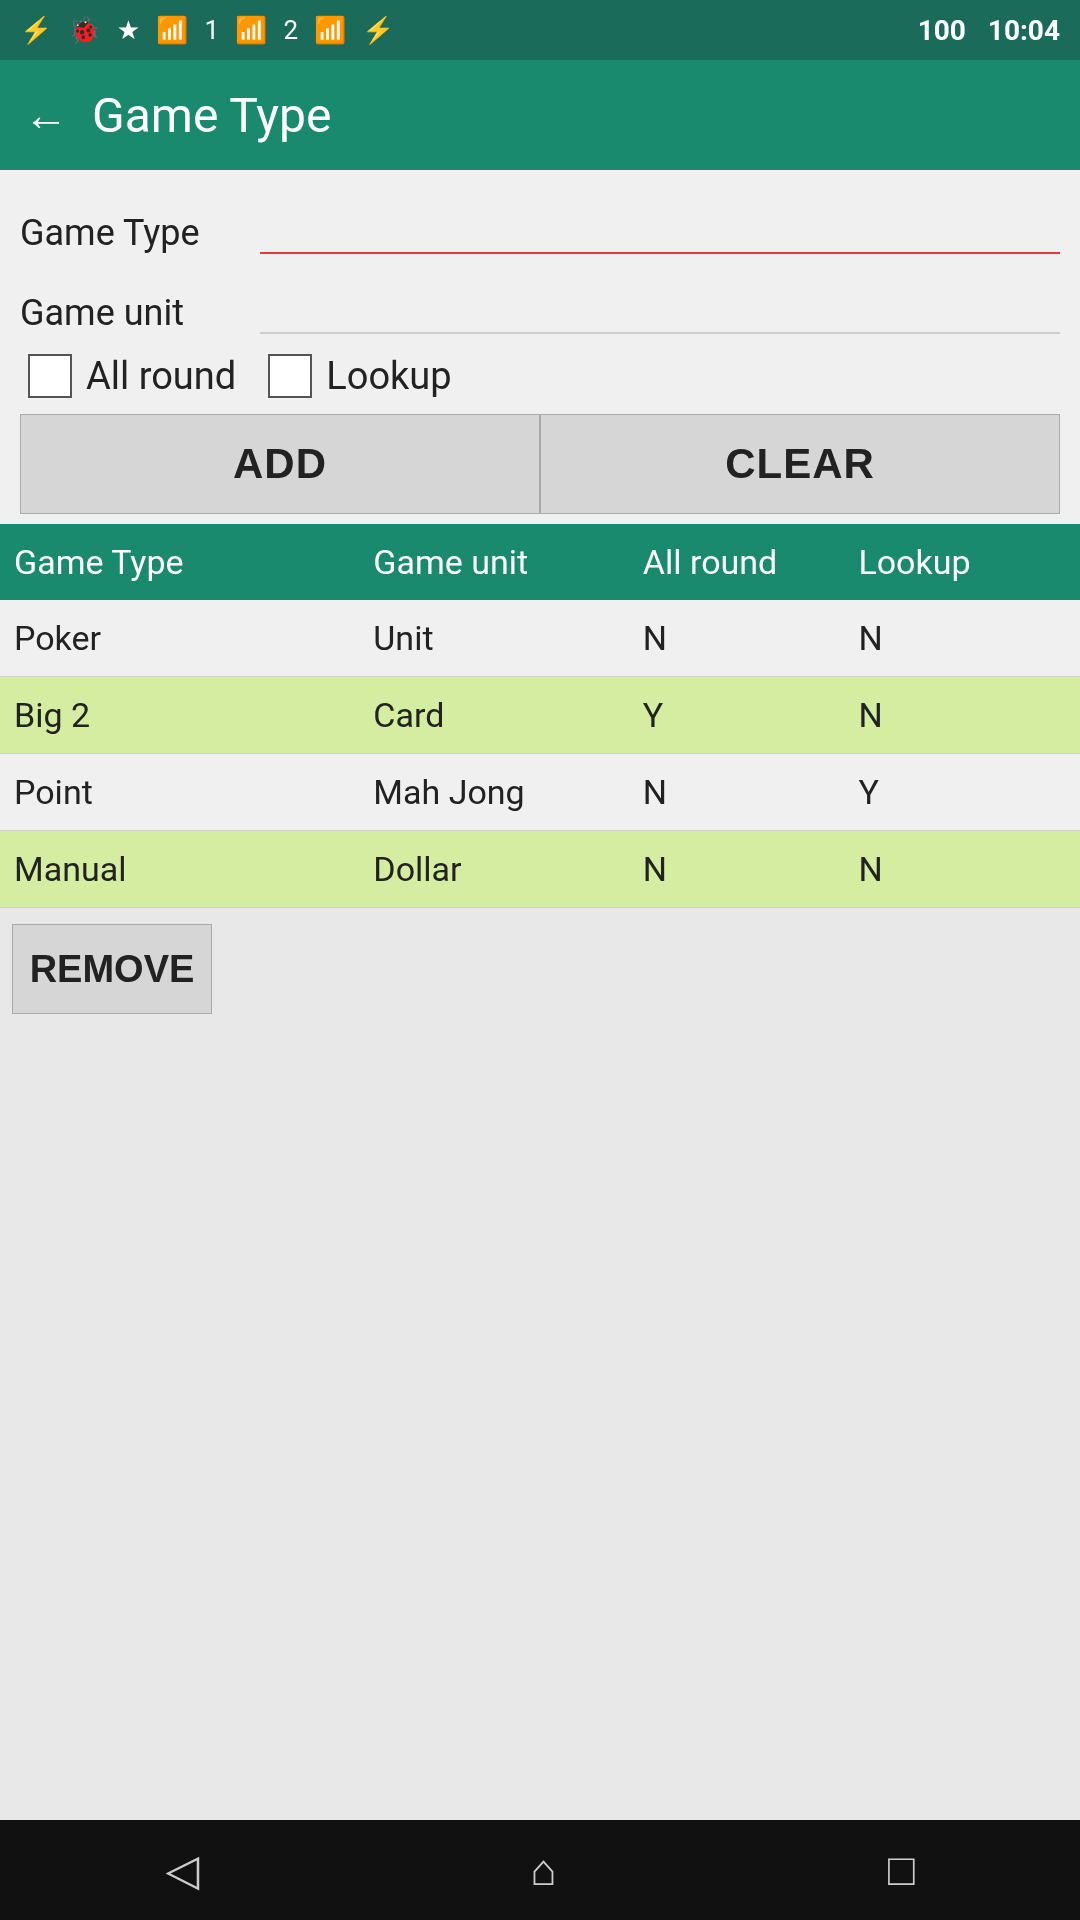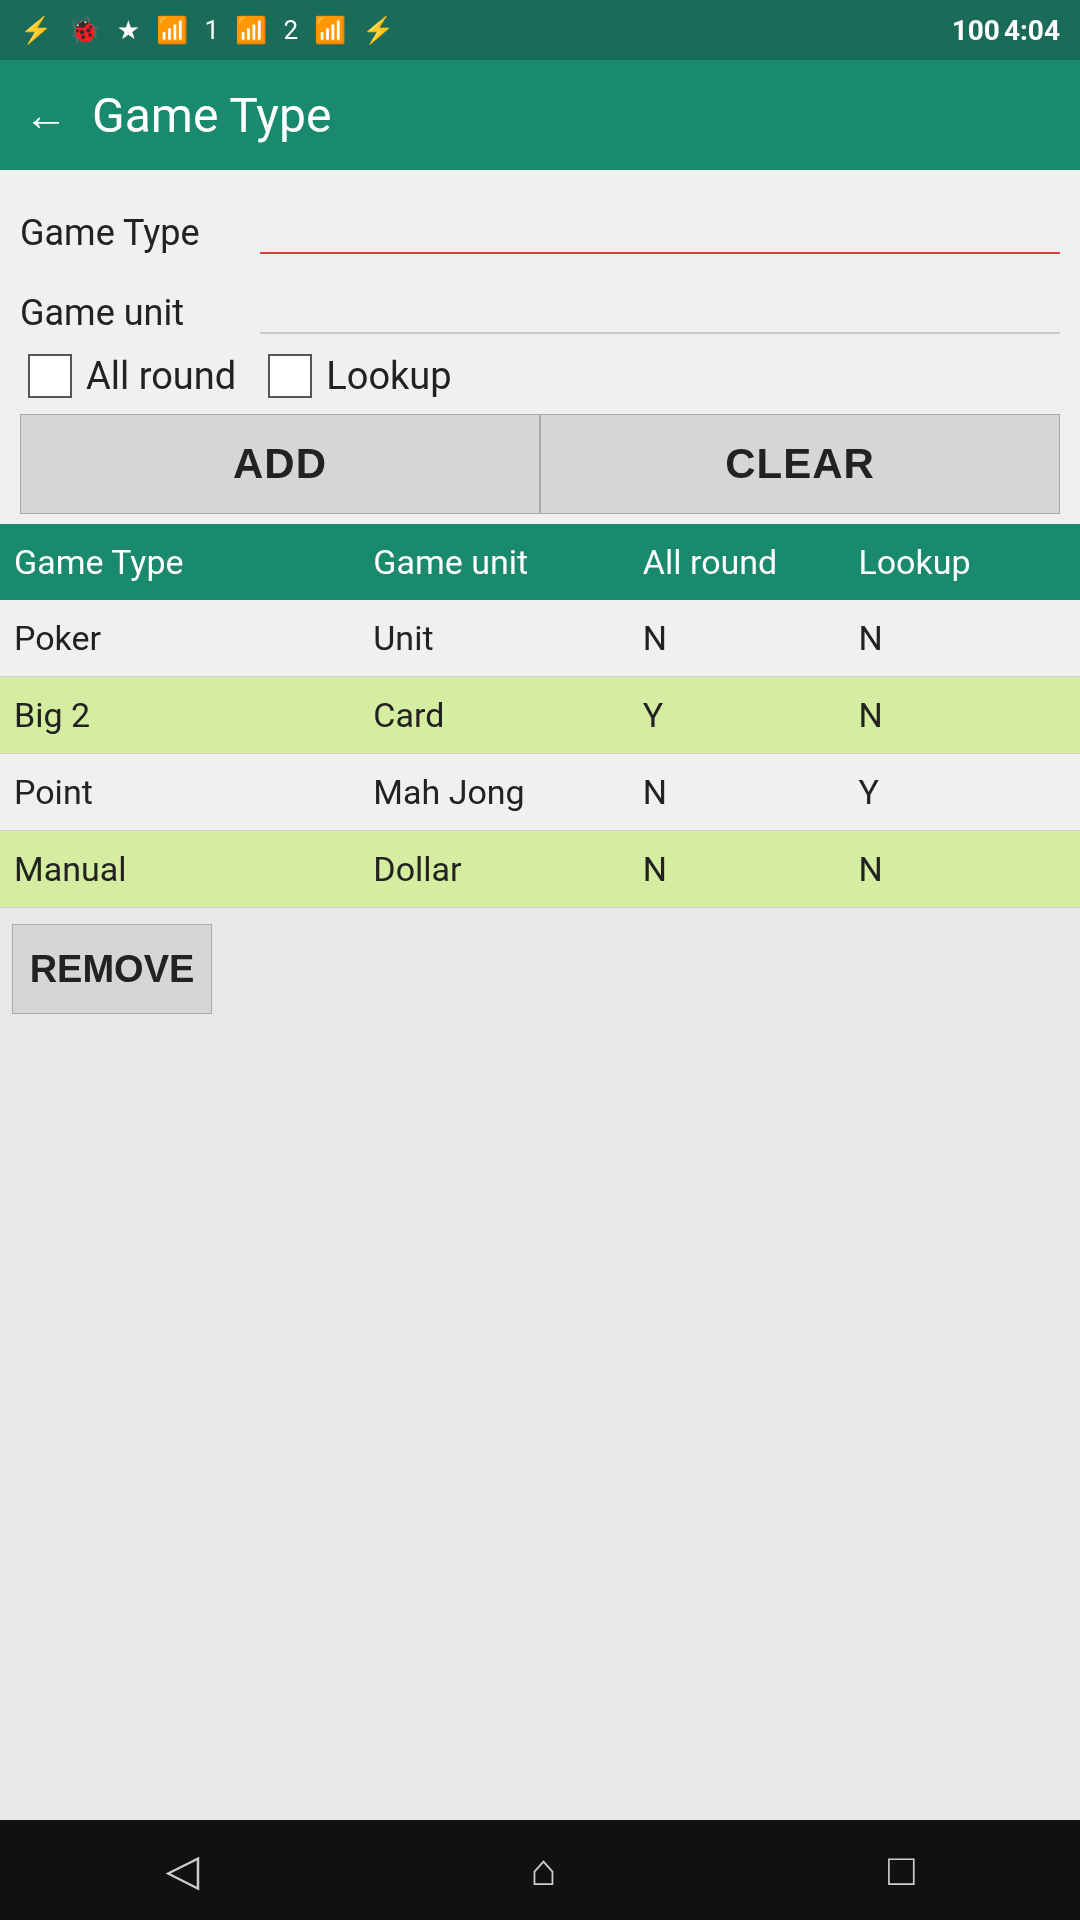--- a/index.html
+++ b/index.html
@@ -27,21 +27,21 @@
       font-size: 26px;
     }
     .status-left {
       display: flex;
       align-items: center;
       gap: 16px;
     }
     .status-right {
       display: flex;
       align-items: center;
-      gap: 4px;
+      gap: 22px;
       font-size: 28px;
       font-weight: bold;
     }
 
     
     .app-bar {
       width: 100%;
       height: 110px;
       background: #1a8a6e;
       display: flex;
@@ -216,21 +216,21 @@
     <span>★</span>
     <span>📶</span>
     <span>1</span>
     <span>📶</span>
     <span>2</span>
     <span>📶</span>
     <span>⚡</span>
   </div>
   <div class="status-right">
     <span>100</span>
-    <span>4:04</span>
+    <span>10:04</span>
   </div>
 </div>
 
 <div class="app-bar">
   <span class="back-arrow">←</span>
   <span class="app-bar-title">Game Type</span>
 </div>
 
 <div class="form-area">
 

